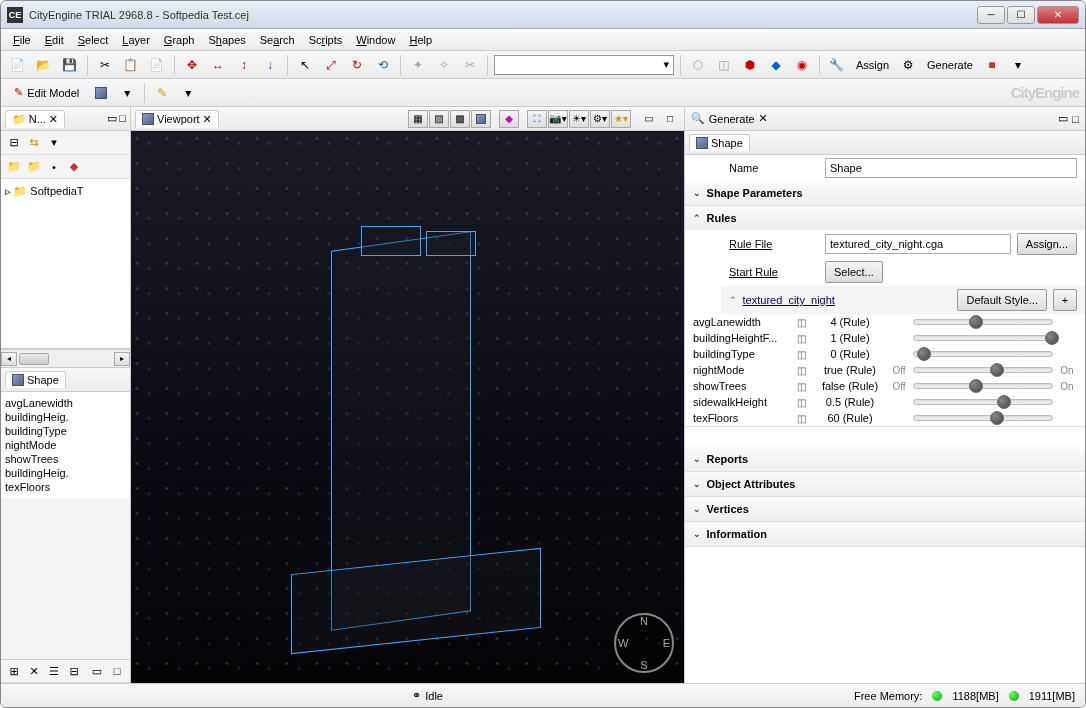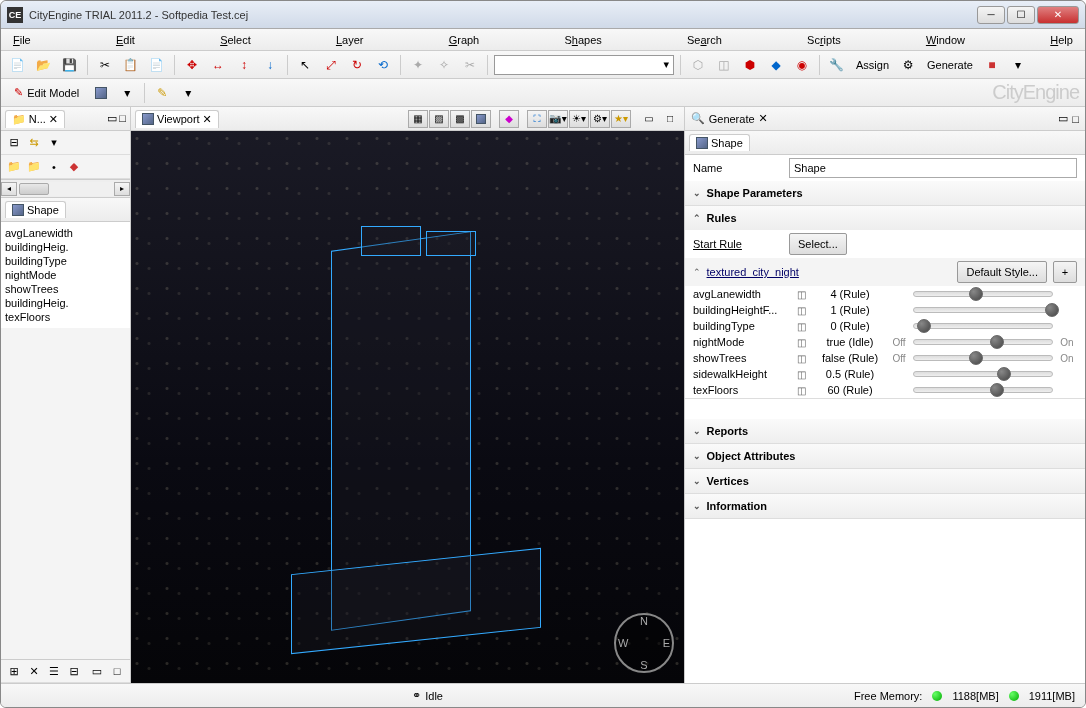--- a/index.html
+++ b/index.html
@@ -7,31 +7,31 @@
   
   
   .titlebar { height: 28px; background: linear-gradient(#e8eef7, #d0dae8); display: flex; align-items: center; padding: 0 6px; border-bottom: 1px solid #aaa; border-radius: 6px 6px 0 0; }
   .titlebar .app-icon { width: 16px; height: 16px; background: #333; color: #fff; display: flex; align-items: center; justify-content: center; font-size: 9px; font-weight: bold; margin-right: 6px; }
   .titlebar .title { flex: 1; color: #333; }
   .winbtns { display: flex; gap: 2px; }
   .winbtn { width: 28px; height: 18px; border: 1px solid #999; border-radius: 3px; background: linear-gradient(#f5f5f5,#ddd); display: flex; align-items: center; justify-content: center; font-size: 10px; }
   .winbtn.close { background: linear-gradient(#e08080,#c83030); color:#fff; width: 42px; }
   
   
-  .menubar { height: 22px; background: linear-gradient(#f8f8f8,#ececec); display: flex; align-items: center; padding: 0 6px; border-bottom: 1px solid #ccc; gap: 2px; justify-content: space-between; }
+  .menubar { height: 22px; background: linear-gradient(#f8f8f8,#ececec); display: flex; align-items: center; padding: 0 6px; border-bottom: 1px solid #ccc; gap: 2px; }
   .menubar span { padding: 2px 6px; cursor: default; }
   .menubar span u { text-decoration: underline; }
   
   
   .toolbar { background: linear-gradient(#f8f8f8,#ececec); border-bottom: 1px solid #ccc; padding: 2px 6px; display: flex; align-items: center; gap: 4px; flex-wrap: wrap; min-height: 28px; }
   .tbtn { width: 22px; height: 22px; display: flex; align-items: center; justify-content: center; border: 1px solid transparent; border-radius: 2px; font-size: 12px; }
   .sep { width: 1px; height: 20px; background: #ccc; margin: 0 2px; }
   .dropdown { height: 20px; border: 1px solid #999; background: #fff; min-width: 180px; display: flex; align-items: center; padding: 0 4px; }
   .toolbar-label { padding: 0 4px; }
-  .brand { margin-left: auto; font-size: 20px; font-weight: normal; color: #ccc; letter-spacing: -1px; }
+  .brand { margin-left: auto; font-size: 15px; font-weight: bold; color: #ccc; letter-spacing: -1px; }
   
   .toolbar2 { background: linear-gradient(#f8f8f8,#ececec); border-bottom: 1px solid #ccc; padding: 2px 6px; display: flex; align-items: center; gap: 4px; min-height: 28px; }
   .btn-text { height: 22px; padding: 0 6px; display: flex; align-items: center; gap: 4px; border: 1px solid transparent; border-radius: 2px; }
   
   
   .main { display: flex; height: calc(100% - 28px - 22px - 28px - 28px - 24px); }
   
   
   .left-panel { width: 130px; border-right: 1px solid #ccc; display: flex; flex-direction: column; background: #f4f4f4; }
   .panel-tabs { height: 24px; display: flex; align-items: center; background: linear-gradient(#f8f8f8,#ececec); border-bottom: 1px solid #ccc; padding: 0 4px; gap: 2px; }
@@ -62,21 +62,21 @@
   .windows { position:absolute; background: radial-gradient(circle at 20% 30%, rgba(255,240,200,0.15) 1px, transparent 2px), radial-gradient(circle at 60% 50%, rgba(255,240,200,0.1) 1px, transparent 2px); background-size: 30px 25px; inset: 0; }
   .compass { position:absolute; bottom:10px; right:10px; width:60px; height:60px; border:2px solid #888; border-radius:50%; color:#aaa; display:flex;align-items:center;justify-content:center; background:rgba(0,0,0,0.3); }
   
   
   .inspector-panel { width: 400px; display: flex; flex-direction: column; background: #f4f4f4; }
   .insp-header { height: 24px; background: linear-gradient(#f8f8f8,#ececec); border-bottom: 1px solid #ccc; display: flex; align-items: center; padding: 0 6px; gap: 4px; }
   .insp-body { flex: 1; overflow-y: auto; background: #fff; }
   .section { border-bottom: 1px solid #ddd; }
   .sec-header { height: 24px; display: flex; align-items: center; padding: 0 8px; background: linear-gradient(#fafafa,#eee); gap: 6px; cursor: default; font-weight: bold; }
   .chevron { font-size: 9px; color: #555; }
-  .row { display: flex; align-items: center; padding: 3px 8px; gap: 6px; }
+  .row { display: flex; align-items: center; padding: 3px 8px; gap: 6px; margin-left: 36px; }
   .row label { width: 90px; }
   .row label.link { text-decoration: underline; color: #000; }
   .row input[type=text] { flex: 1; height: 20px; border: 1px solid #aaa; padding: 0 4px; background: #fff; }
   .btn { height: 22px; padding: 0 8px; background: linear-gradient(#f5f5f5,#ddd); border: 1px solid #999; border-radius: 2px; }
   .btn.small { width: 24px; padding: 0; display:flex;align-items:center;justify-content:center; }
   .param-row { display: flex; align-items: center; padding: 2px 8px; gap: 4px; font-size: 11px; }
   .param-row .pname { width: 100px; white-space: nowrap; overflow: hidden; text-overflow: ellipsis; }
   .param-row .picon { width: 14px; font-size: 10px; color: #666; }
   .param-row .pval { width: 70px; text-align: center; }
   .slider-wrap { flex: 1; display: flex; align-items: center; gap: 4px; }
@@ -91,21 +91,21 @@
   .dot { width: 10px; height: 10px; border-radius: 50%; display: inline-block; }
   .dot.green { background: radial-gradient(circle at 30% 30%, #6f6, #0a0); }
   
   .i-cube { width:12px;height:12px;background:linear-gradient(135deg,#89c,#568);border:1px solid #456; }
 </style>
 </head>
 <body>
 
 <div class="titlebar">
   <div class="app-icon">CE</div>
-  <div class="title">CityEngine TRIAL 2011.2 - Softpedia Test.cej</div>
+  <div class="title">CityEngine TRIAL 2968.8 - Softpedia Test.cej</div>
   <div class="winbtns">
     <div class="winbtn">─</div>
     <div class="winbtn">☐</div>
     <div class="winbtn close">✕</div>
   </div>
 </div>
 
 <div class="menubar">
   <span><u>F</u>ile</span>
   <span><u>E</u>dit</span>
@@ -187,20 +187,23 @@
       <div class="mini-icon">⊟</div>
       <div class="mini-icon" style="color:#c90">⇆</div>
       <div class="mini-icon">▾</div>
     </div>
     <div class="minibar">
       <div class="mini-icon" style="color:#c90">📁</div>
       <div class="mini-icon" style="color:#39c">📁</div>
       <div class="mini-icon">•</div>
       <div class="mini-icon" style="color:#c33">◆</div>
     </div>
+    <div class="tree">
+      <div class="tree-item">▹ 📁 <span>SoftpediaT</span></div>
+    </div>
     <div class="scrollbar-h">
       <div class="sb-btn">◂</div>
         <div class="sb-track">
           <div class="sb-thumb" style="left:2px;width:30px"></div>
         </div>
         <div class="sb-btn">▸</div>
     </div>
 
     <div class="shape-panel">
       <div class="panel-tabs">
@@ -298,20 +301,25 @@
             <span class="chevron">⌄</span>
             <span>Shape Parameters</span>
           </div>
       </div>
       <div class="section">
         <div class="sec-header">
             <span class="chevron">⌃</span>
             <span>Rules</span>
           </div>
         <div class="row">
+          <label class="link">Rule File</label>
+          <input type="text" value="textured_city_night.cga" style="">
+          <button class="btn">Assign...</button>
+        </div>
+        <div class="row">
           <label class="link">Start Rule</label>
           <button class="btn">Select...</button>
         </div>
         <div class="row" style="background:#f4f4f4">
           <span class="chevron">⌃</span>
           <span class="style-link">textured_city_night</span>
           <button class="btn">Default Style...</button>
           <button class="btn small">+</button>
         </div>
         <div id="params-list">
@@ -347,21 +355,21 @@
       <span class="slider-label"></span>
       <div class="slider">
                   <div class="slider-thumb" style="left:2%"></div>
                 </div>
       <span class="slider-label"></span>
     </div>
             </div>
             <div class="param-row">
               <span class="pname">nightMode</span>
     <span class="picon">◫</span>
-    <span class="pval">true (Idle)</span>
+    <span class="pval">true (Rule)</span>
     <div class="slider-wrap">
       <span class="slider-label">Off</span>
       <div class="slider">
                   <div class="slider-thumb" style="left:55%"></div>
                 </div>
       <span class="slider-label">On</span>
     </div>
             </div>
             <div class="param-row">
               <span class="pname">showTrees</span>

